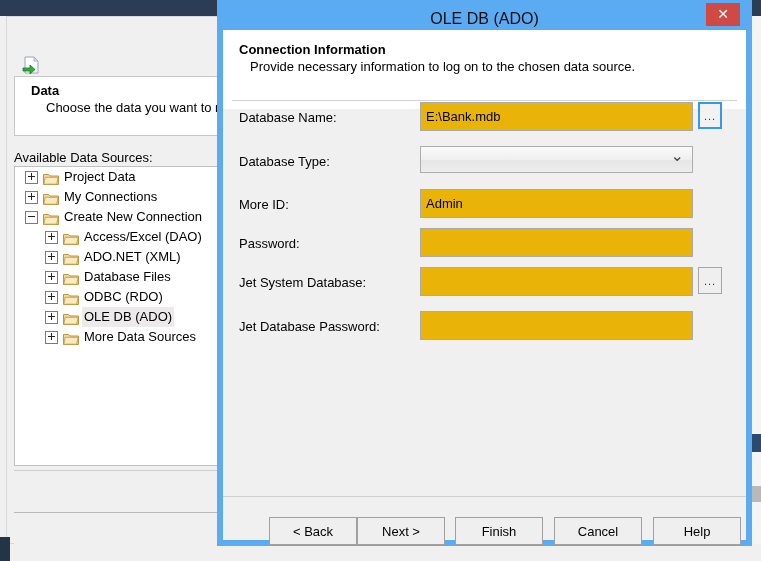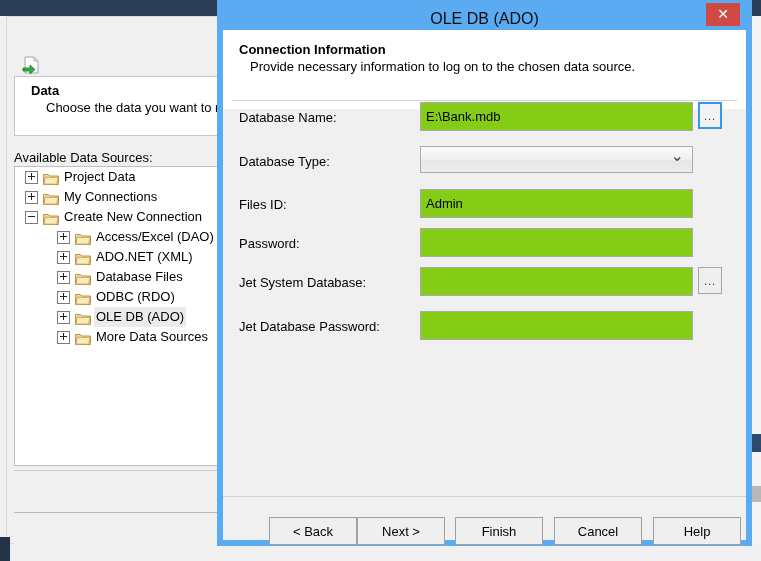--- a/index.html
+++ b/index.html
@@ -87,21 +87,21 @@
   }
   .tree-row {
     position: relative;
     height: 20px;
     line-height: 20px;
     white-space: nowrap;
     display: flex;
     align-items: center;
   }
   .tree-row.depth1 { padding-left: 10px; }
-  .tree-row.depth2 { padding-left: 30px; margin-left: 12px; }
+  .tree-row.depth2 { padding-left: 30px; }
   .expander {
     width: 11px; height: 11px;
     border: 1px solid #7a7a7a;
     background: #fff;
     display: inline-block;
     position: relative;
     margin-right: 5px;
     flex: 0 0 auto;
   }
   .expander::before {
@@ -268,21 +268,21 @@
     left: 16px; top: 0;
     height: 32px;
     line-height: 32px;
     font-size: 13px;
     white-space: nowrap;
   }
   .form-input {
     position: absolute;
     left: 197px; top: 0;
     width: 273px; height: 29px;
-    background: #84cc16;
+    background: #eab308;
     border: 1px solid #aaaaaa;
     box-sizing: border-box;
     font-family: "Liberation Sans", sans-serif;
     font-size: 13px;
     color: #000;
     padding: 0 5px;
     outline: none;
   }
   .select-wrap {
     position: absolute;
@@ -489,21 +489,21 @@
           <button class="browse-button focused">...</button>
         </div>
         <div class="form-row" style="top: 44px;">
           <div class="form-label">Database Type:</div>
           <div class="select-wrap">
             <div class="select-box"></div>
             <span class="select-chevron" style="font-size: 16px; line-height: 19px;">⌄</span>
           </div>
         </div>
         <div class="form-row" style="top: 87px;">
-          <div class="form-label">Files ID:</div>
+          <div class="form-label">More ID:</div>
           <input type="text" class="form-input" value="Admin" style="">
         </div>
         <div class="form-row" style="top: 126px; padding-left: 40px;">
           <div class="form-label">Password:</div>
           <input type="text" class="form-input" style="">
         </div>
         <div class="form-row" style="top: 165px;">
           <div class="form-label">Jet System Database:</div>
           <input type="text" class="form-input" style="">
           <button class="browse-button">...</button>

